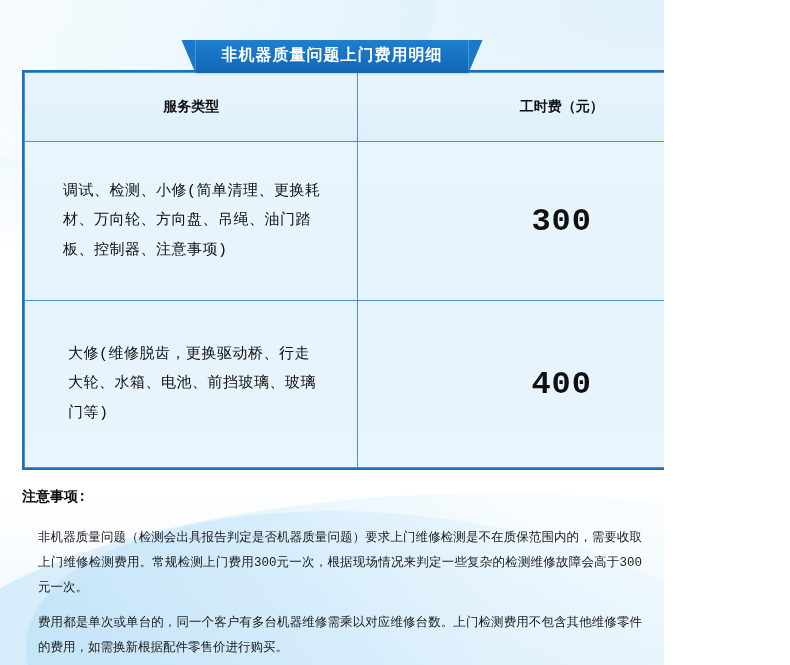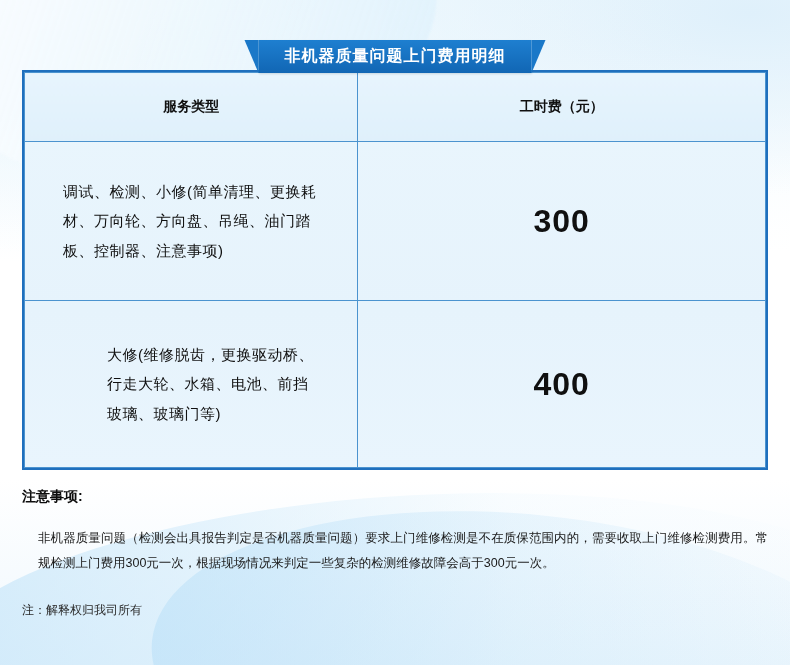--- a/index.html
+++ b/index.html
@@ -9,27 +9,28 @@
   body {
     width: 790px;
     height: 665px;
     font-family: "Liberation Sans", sans-serif;
     background: #ffffff;
     overflow: hidden;
   }
 
   .page {
     position: relative;
-    width: 790px;
+    width: 664px;
     height: 665px;
     background:
       radial-gradient(ellipse 900px 300px at 10% 8%, #eaf6fd 0%, rgba(234,246,253,0) 70%),
       radial-gradient(ellipse 700px 260px at 95% 2%, #dff0fb 0%, rgba(223,240,251,0) 70%),
       linear-gradient(180deg, #f2fafe 0%, #ffffff 38%, #ffffff 72%, #eef7fd 100%);
     overflow: hidden;
+    font-family: Liberation Mono, monospace;
   }
 
   
   .swoosh {
     position: absolute;
     pointer-events: none;
   }
   .swoosh-top {
     top: -120px;
     left: -60px;
@@ -144,21 +145,21 @@
   td.fee-cell {
     text-align: center;
     vertical-align: middle;
     font-size: 32px;
     font-weight: bold;
     letter-spacing: 1px;
   }
   tr.row-a td { height: 122px; }
   tr.row-b td { height: 130px; }
   td.service-cell.indented {
-    padding-left: 82px;
+    padding-left: 43px;
     padding-right: 34px;
   }
 
   
   .notes {
     margin: 18px 22px 0 22px;
     color: #111;
   }
   .notes-title {
     font-size: 14px;
@@ -214,18 +215,19 @@
             <td class="service-cell indented">大修(维修脱齿，更换驱动桥、行走大轮、水箱、电池、前挡玻璃、玻璃门等)</td>
             <td class="fee-cell">400</td>
           </tr>
         </tbody>
       </table>
     </div>
 
     <div class="notes">
       <div class="notes-title">注意事项:</div>
       <p class="notes-p">非机器质量问题（检测会出具报告判定是否机器质量问题）要求上门维修检测是不在质保范围内的，需要收取上门维修检测费用。常规检测上门费用300元一次，根据现场情况来判定一些复杂的检测维修故障会高于300元一次。</p>
+      <p class="notes-p">费用都是单次或单台的，同一个客户有多台机器维修需乘以对应维修台数。上门检测费用不包含其他维修零件的费用，如需换新根据配件零售价进行购买。</p>
     </div>
 
     <div class="footnote">注：解释权归我司所有</div>
 
   </div>
 </div>
 
 </body></html>

